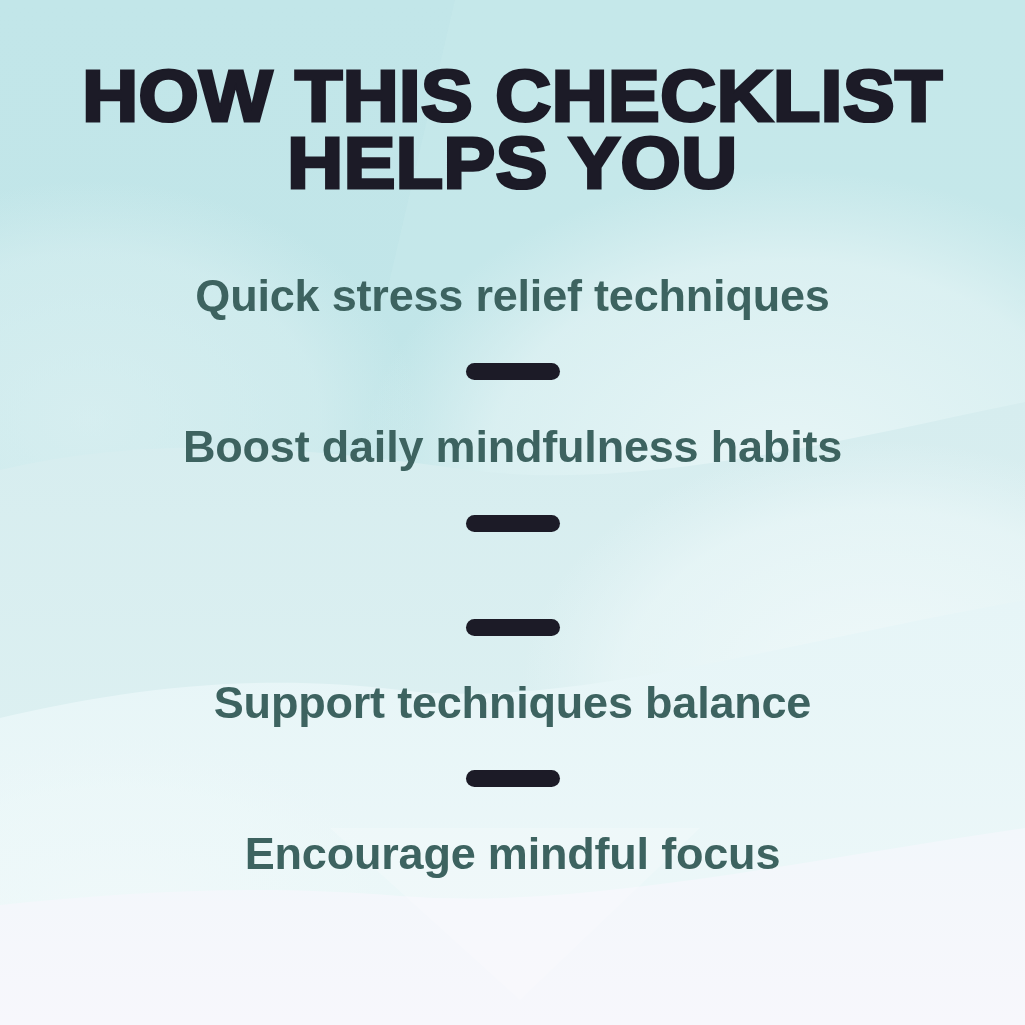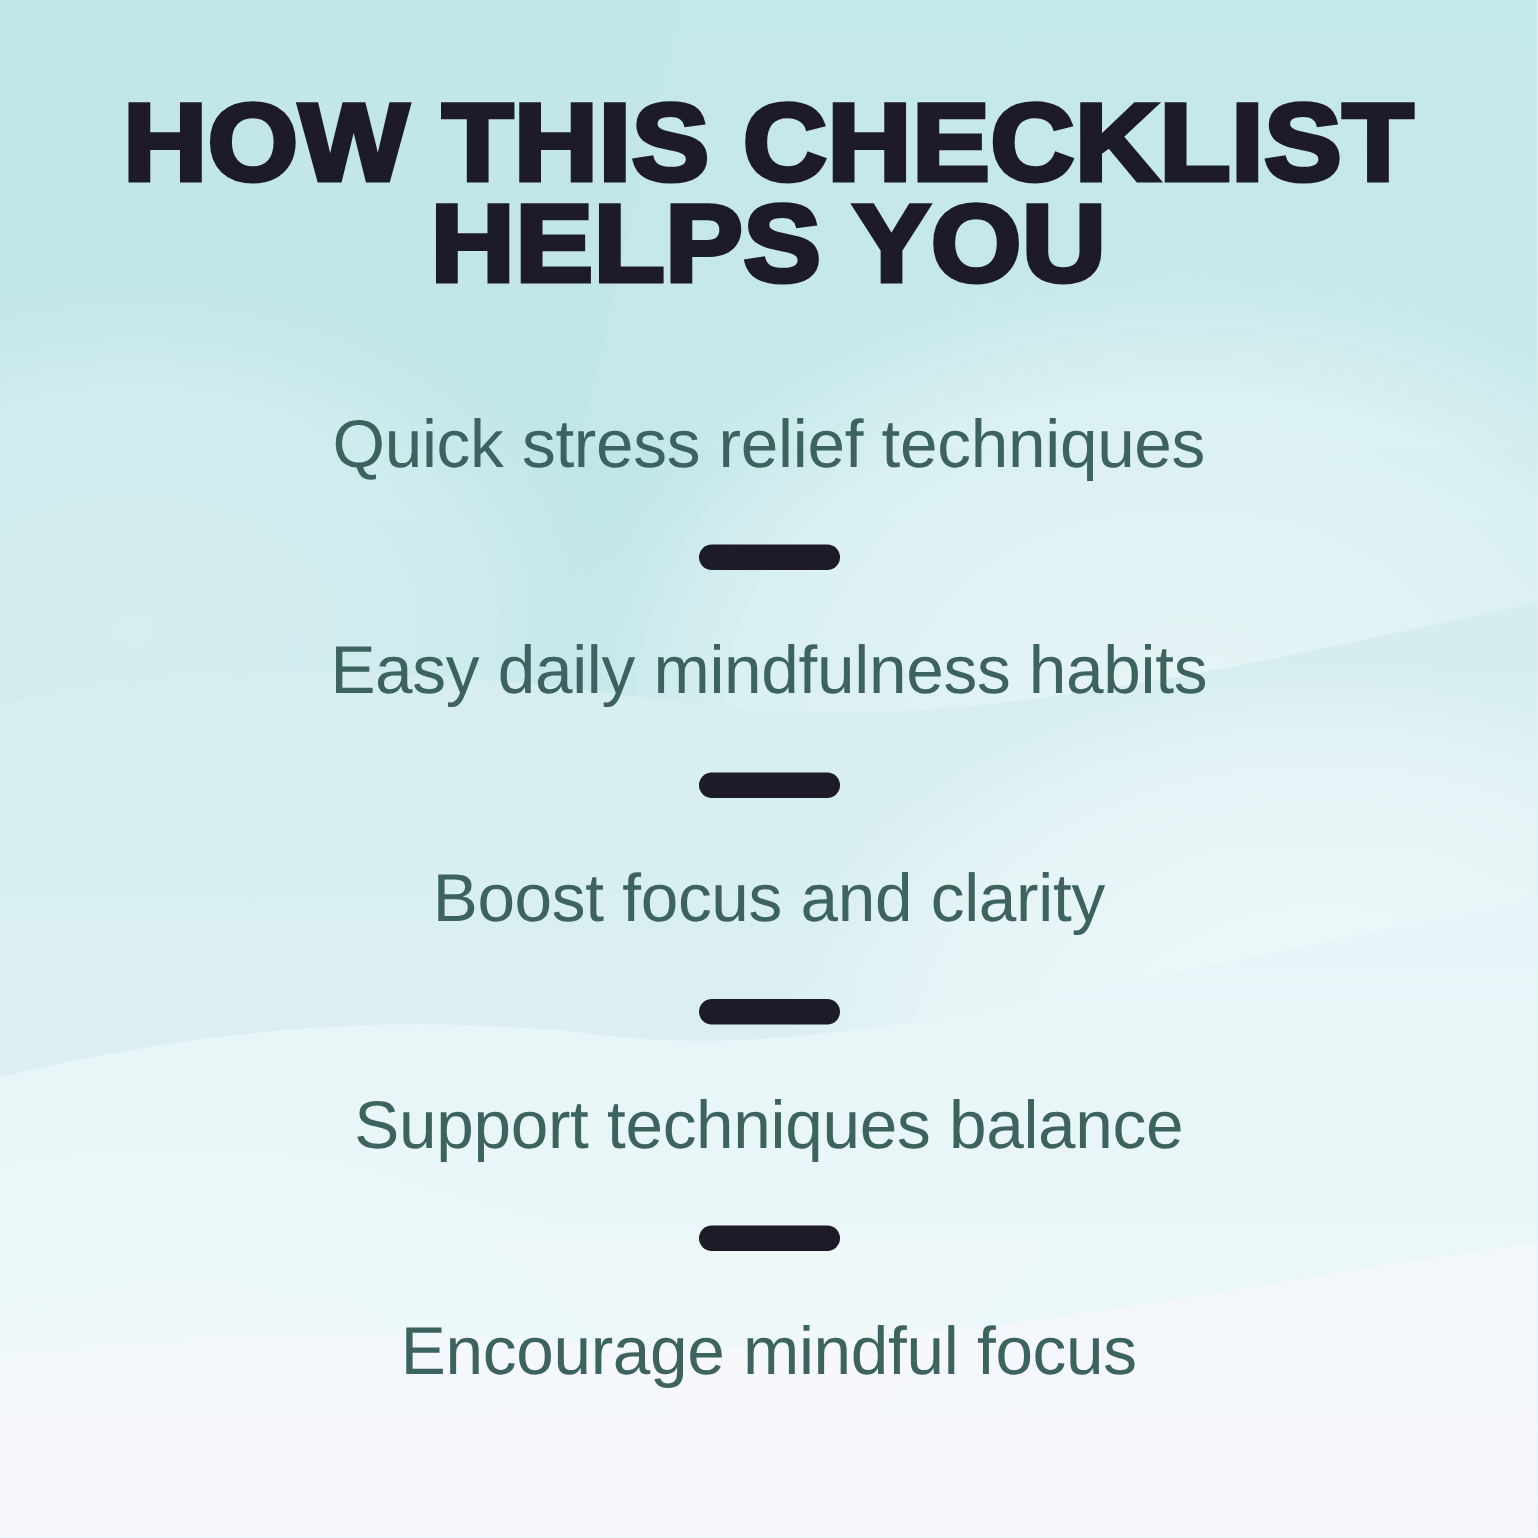--- a/index.html
+++ b/index.html
@@ -61,21 +61,21 @@
     top: 272px;
     left: 0;
     right: 0;
     display: flex;
     flex-direction: column;
     align-items: center;
   }
   .list-item {
     color: #3d6360;
     font-family: "Liberation Sans", "DejaVu Sans", sans-serif;
-    font-weight: 400;
+    font-weight: 700;
     font-size: 45px;
     line-height: 1.05;
     letter-spacing: -0.2px;
     text-align: center;
     white-space: nowrap;
   }
   .divider-dash {
     width: 94px;
     height: 17px;
     border-radius: 9px;
@@ -151,25 +151,24 @@
       <span class="title-line">HOW THIS CHECKLIST</span>
       <span class="title-line">HELPS YOU</span>
     </div>
 
     <div class="list-block">
 
       <div class="list-item">Quick stress relief techniques</div>
 
       <div class="divider-dash"></div>
 
-      <div class="list-item">Easy daily mindfulness habits</div>
+      <div class="list-item">Boost daily mindfulness habits</div>
 
       <div class="divider-dash"></div>
 
-      <div class="list-item">Boost focus and clarity</div>
 
       <div class="divider-dash"></div>
 
       <div class="list-item">Support techniques balance</div>
 
       <div class="divider-dash"></div>
 
       <div class="list-item">Encourage mindful focus</div>
 
     </div>

